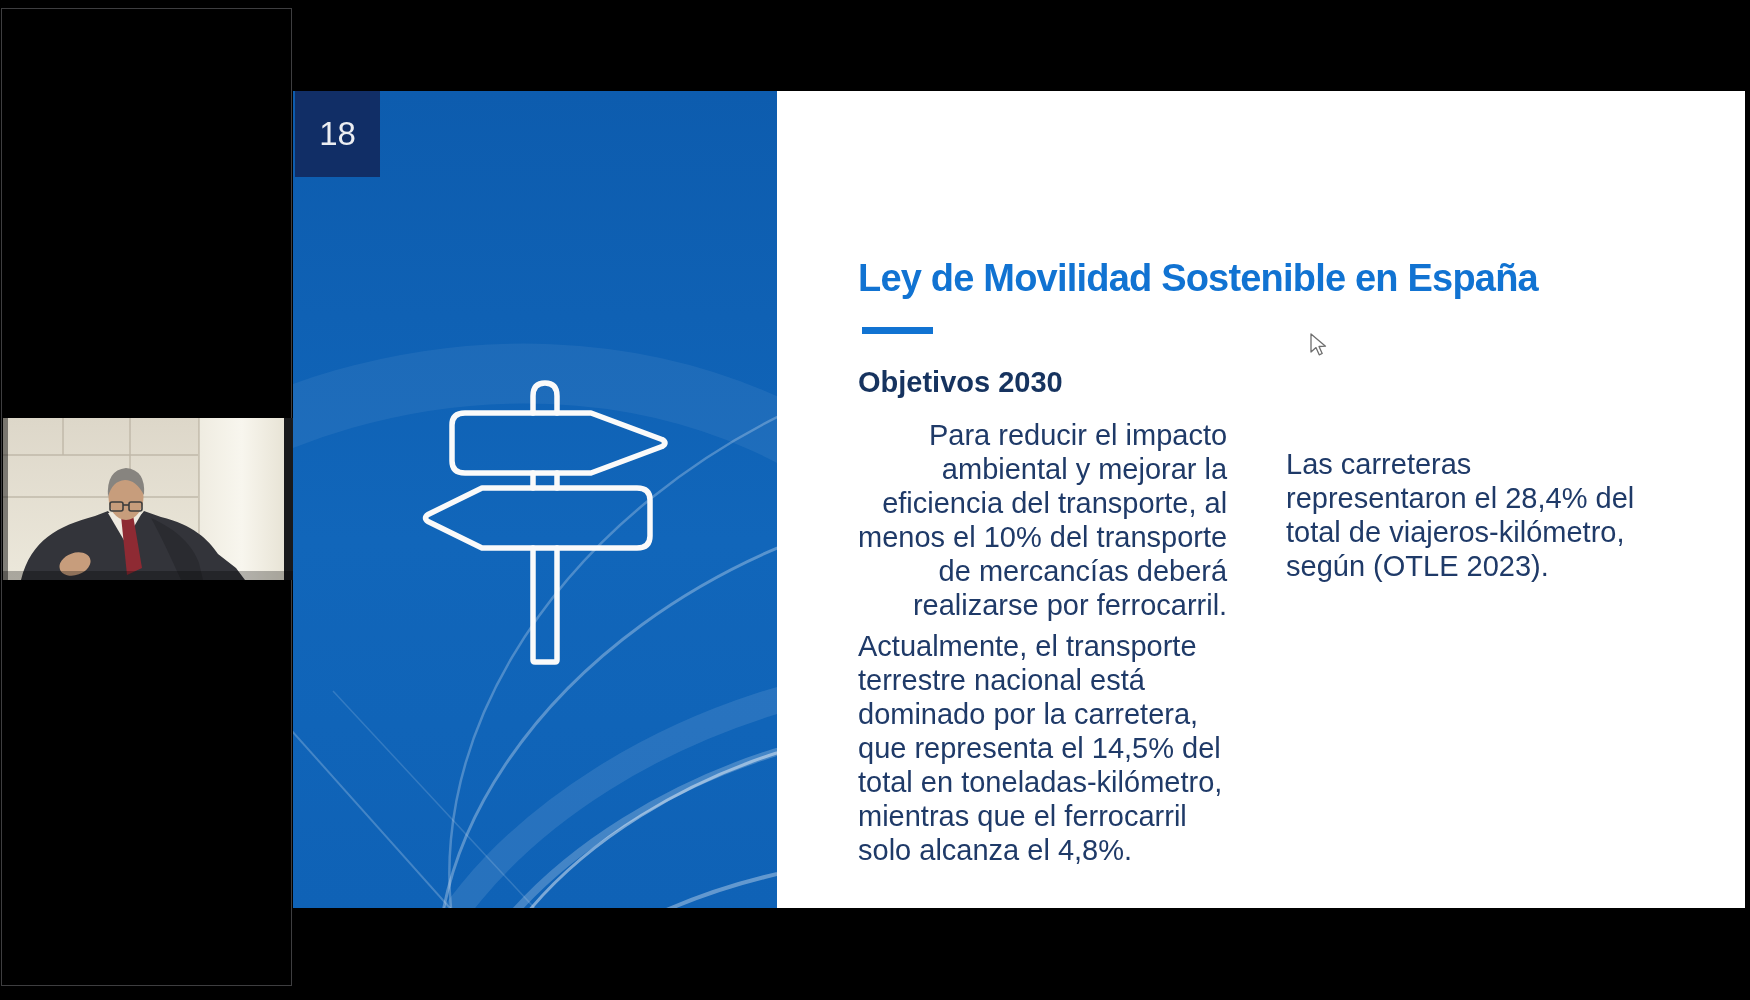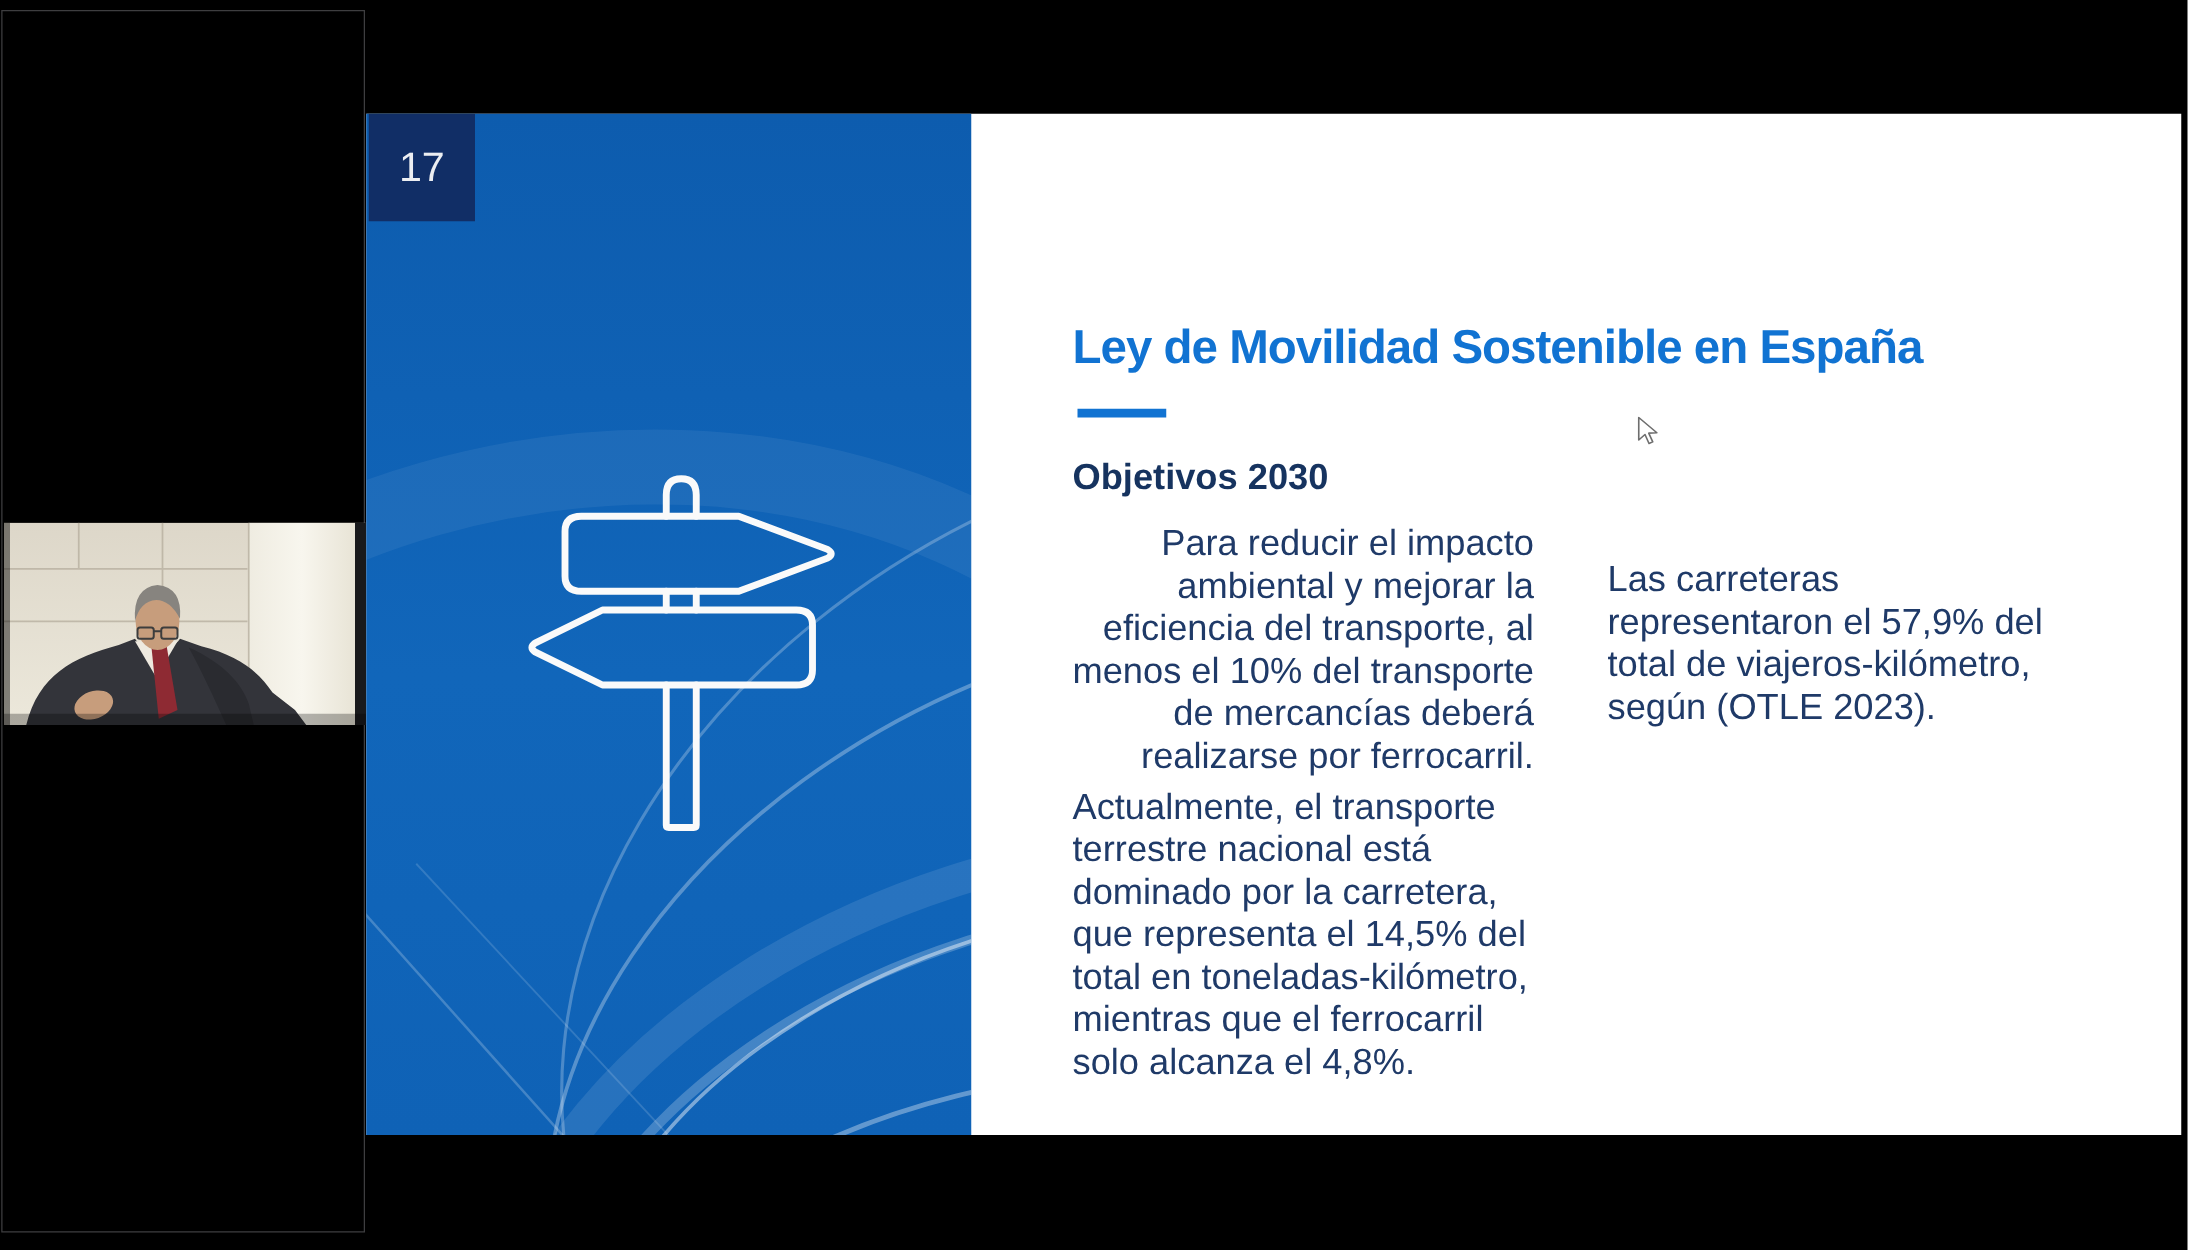--- a/index.html
+++ b/index.html
@@ -119,21 +119,21 @@
 
       <g fill="none" stroke="#fafafa" stroke-width="5.5" stroke-linejoin="round" stroke-linecap="round">
         <path d="M240,322 L240,305 Q240,292 252,292 Q264,292 264,305 L264,322"></path>
         <path d="M172,322 H298 L369,348.5 Q375,352 369,355.5 L298,382 H172 Q159,382 159,370 V334 Q159,322 172,322 Z"></path>
         <path d="M240,382 V397 M264,382 V397"></path>
         <path d="M189,397 H344 Q357,397 357,409 V445 Q357,457 344,457 H189 L135,430.5 Q130,427 135,423.5 Z"></path>
         <path d="M240,457 V569 Q240,571 242,571 H262 Q264,571 264,569 V457"></path>
       </g>
     </svg>
     <div class="slide-number">
-      <span>17</span>
+      <span>18</span>
     </div>
   </div>
 
   <div class="slide-title">Ley de Movilidad Sostenible en España</div>
   <div class="title-underline"></div>
 
   <div class="col-heading h-c1">Objetivos 2030</div>
   <div class="para p-c1a">Para reducir el impacto
 ambiental y mejorar la
 eficiencia del transporte, al
@@ -142,21 +142,21 @@
 realizarse por ferrocarril.</div>
   <div class="para p-c1b">Actualmente, el transporte
 terrestre nacional está
 dominado por la carretera,
 que representa el 14,5% del
 total en toneladas-kilómetro,
 mientras que el ferrocarril
 solo alcanza el 4,8%.</div>
 
   <div class="para p-c2a">Las carreteras
-representaron el 57,9% del
+representaron el 28,4% del
 total de viajeros-kilómetro,
 según (OTLE 2023).</div>
 
   <svg class="cursor" width="20" height="24" viewBox="0 0 20 24">
     <path d="M3,1 L3,19 L8,14.6 L11.2,21.8 L14.2,20.5 L11,13.5 L17.5,13.2 Z" fill="#ffffff" stroke="#6e6e6e" stroke-width="1.3" stroke-linejoin="round"></path>
   </svg>
 
 </div>
 
 </body></html>

